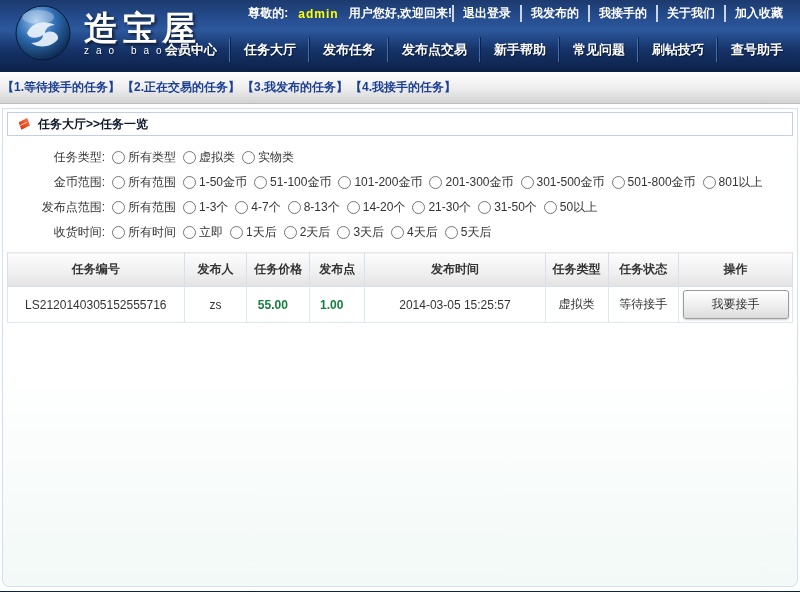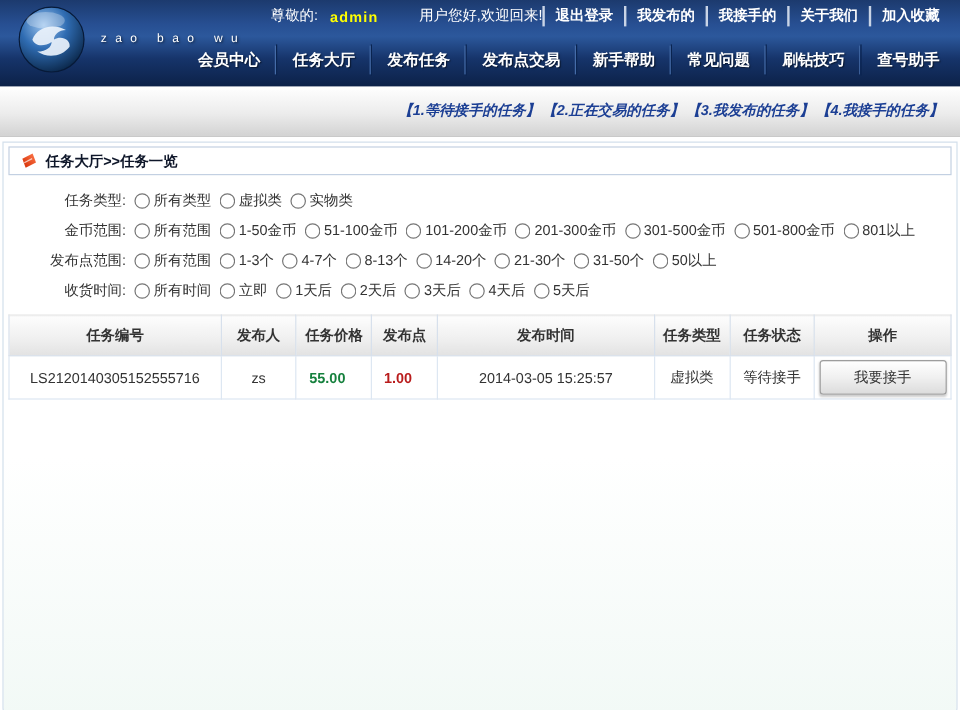--- a/index.html
+++ b/index.html
@@ -13,21 +13,21 @@
   
   .header {
     position:relative; height:72px;
     background:linear-gradient(180deg,#1c3a6e 0%,#274f92 28%,#2c589c 42%,#16346a 68%,#0c2148 100%);
   }
   .userbar {
     position:absolute; top:5px; right:8px;
     display:flex; align-items:center;
     color:#ffffff; font-size:12px; white-space:nowrap;
   }
-  .userbar .greet { font-weight:normal;margin-left:24px; }
+  .userbar .greet { font-weight:bold; }
   .userbar .username { color:#ffff00; font-weight:bold; padding:0 10px; letter-spacing:1px; }
   .userbar a {
     color:#ffffff; text-decoration:none; padding:0 9px;
     border-left:2px solid #c9d4e6; font-weight:bold;
   }
   .logo { position:absolute; left:14px; top:4px; display:flex; align-items:center; }
   .logo-sphere { width:58px; height:58px; }
   .logo-text { margin-left:12px; color:#fff; }
   .logo-title {
     font-size:34px; font-weight:bold; letter-spacing:5px; line-height:36px;
@@ -37,25 +37,24 @@
   .nav { position:absolute; right:4px; bottom:9px; display:flex; }
   .nav a {
     color:#ffffff; font-size:13px; font-weight:bold; text-decoration:none;
     padding:4px 13px; white-space:nowrap;
     text-shadow:1px 1px 1px rgba(0,0,0,0.5);
   }
   .nav a + a { border-left:1px solid #0a2450; box-shadow:-2px 0 0 -1px #456ca8; }
 
   
   .subnav {
-    height:42px; display:flex; justify-content:flex-end; align-items:center;
+    height:32px; display:flex; justify-content:flex-start; align-items:center;
     padding-right:14px;
     background:linear-gradient(180deg,#ffffff 0%,#ececec 55%,#d3d3d3 100%);
     border-bottom:1px solid #bcbcbc;
-    font-style:italic;
   }
   .subnav a { color:#1c3f94; font-size:12px; font-weight:bold; text-decoration:none; margin-left:2px; white-space:nowrap; }
 
   
   .wrapper {
     margin:4px 2px 0 2px;
     height:479px;
     border:1px solid #d3dfeb;
     border-radius:0 0 7px 7px;
     background:linear-gradient(180deg,#ffffff 55%,#f2f9f6 100%);
@@ -81,21 +80,21 @@
   .task-table th {
     background:linear-gradient(180deg,#fdfdfd 0%,#efefef 60%,#e2e2e2 100%);
     font-weight:bold; height:34px; font-size:12px;
     border:1px solid #d7e0ec; border-top:1px solid #e8e8e8;
   }
   .task-table td {
     background:#ffffff; height:36px; text-align:center;
     border:1px solid #dde7f2;
   }
   .td-price { color:#15803d; font-weight:bold; text-align:right; padding-right:12px; }
-  .td-points { color:#b91c1c; font-weight:bold; text-align:right; padding-right:12px; }
+  .td-points { color:#15803d; font-weight:bold; text-align:right; padding-right:12px; }
   .action-btn {
     background:linear-gradient(180deg,#ffffff 0%,#f0f0f0 50%,#dcdcdc 100%);
     border:1px solid #9d9d9d; border-radius:3px;
     padding:5px 28px; font-size:12px; color:#333; cursor:pointer;
     box-shadow:0 1px 2px rgba(0,0,0,0.2);
     font-family:"Liberation Sans","DejaVu Sans",sans-serif;
   }
 
   
   .bottom-bar {
@@ -115,20 +114,21 @@
           <stop offset="0%" stop-color="#9cc4ee"></stop>
           <stop offset="45%" stop-color="#2f6cb2"></stop>
           <stop offset="100%" stop-color="#07203f"></stop>
         </radialGradient>
       </defs>
       <circle cx="29" cy="29" r="27" fill="url(#sphereGrad)" stroke="#071a38" stroke-width="1"></circle>
       <ellipse cx="24" cy="13" rx="16" ry="7" fill="rgba(255,255,255,0.28)"></ellipse>
       <path d="M13 29 C17 19 29 15 41 21 C35 21 31 25 31 29 C37 25 45 29 44 35 C38 43 26 45 17 39 C25 39 29 35 29 31 C23 35 15 35 13 29 Z" fill="#eaf2fb" opacity="0.92"></path>
     </svg>
     <div class="logo-text">
+      <div class="logo-title">造宝屋</div>
       <div class="logo-sub">zao  bao  wu</div>
     </div>
   </div>
 
   <div class="userbar">
     <span class="greet">尊敬的:</span>
     <span class="username">admin</span>
     <span class="greet">用户您好,欢迎回来!</span>
     <a href="#">退出登录</a>
     <a href="#">我发布的</a>

